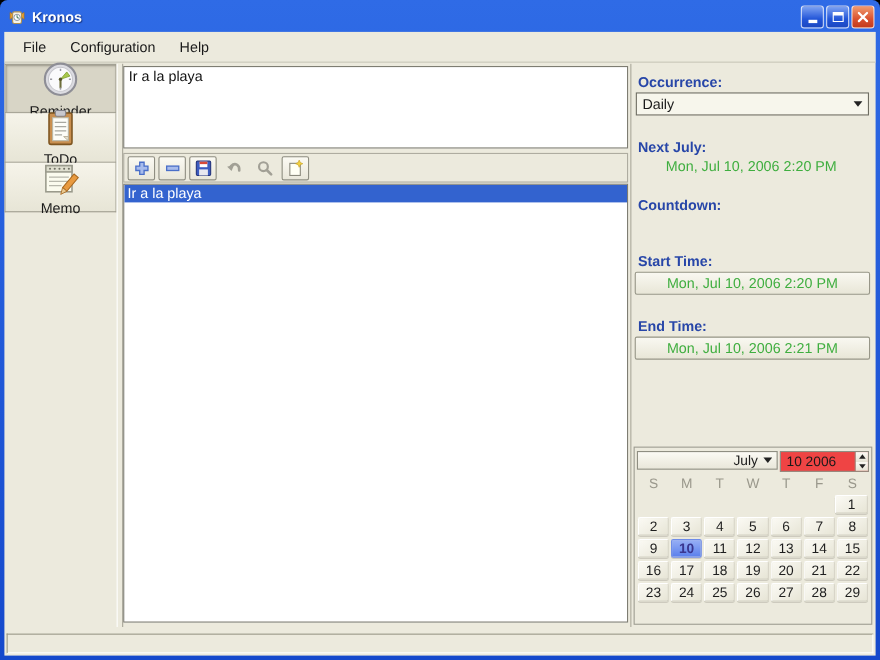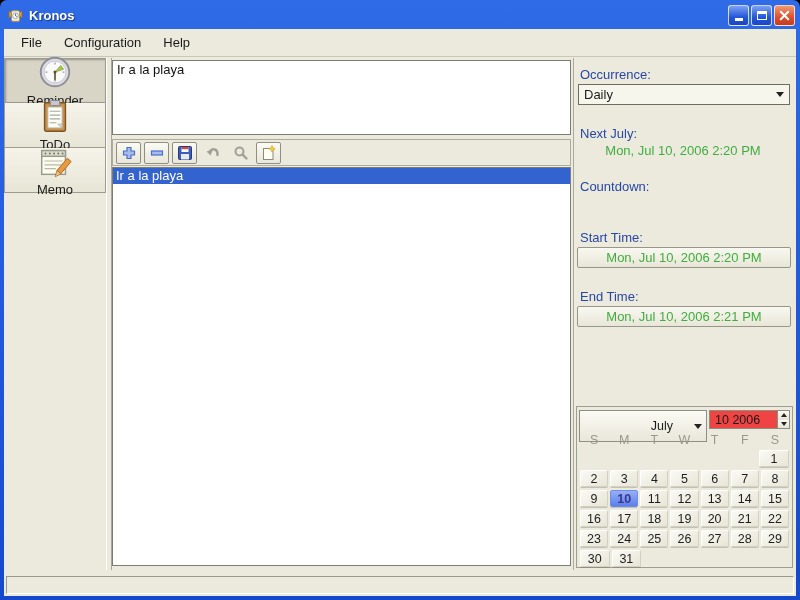--- a/index.html
+++ b/index.html
@@ -38,36 +38,36 @@
 
   .toolbar{position:absolute;left:108px;top:110px;width:459px;height:27px;border:1px solid #AEacA0;background:var(--bg-beige);display:flex;align-items:center;gap:3px;padding:0 3px;}
   .tb-btn{width:25px;height:22px;display:flex;align-items:center;justify-content:center;background:linear-gradient(#FBFAF3,#E9E7DA);border:1px solid #8F8E82;border-radius:2px;cursor:pointer;padding:0;}
   .tb-btn.flat{background:transparent;border:1px solid transparent;}
   .tb-icon{width:16px;height:16px;display:flex;}
 
   .listbox{position:absolute;left:108px;top:138px;width:459px;height:399px;border:1px solid #7E7D72;background:#fff;overflow:hidden;}
   .list-row{height:16px;line-height:16px;padding-left:3px;font-size:13px;cursor:default;}
   .list-row.selected{background:var(--selection-blue);color:#fff;}
 
-  .plabel{position:absolute;font-weight:normal;color:var(--label-blue);font-size:13px;}
+  .plabel{position:absolute;font-weight:bold;color:var(--label-blue);font-size:13px;}
   .pvalue{position:absolute;left:571px;width:216px;text-align:center;color:var(--value-green);font-size:13px;}
   .lbl-occurrence{left:576px;top:38px;}
   .combo{display:flex;align-items:center;padding:0 5px;background:#F7F6EC;border:1px solid #6E6D62;cursor:pointer;}
   .combo-occurrence{position:absolute;left:574px;top:55px;width:212px;height:21px;font-size:13px;}
   .combo .grow{flex:1;}
   .arrow-down{width:0;height:0;border-left:4px solid transparent;border-right:4px solid transparent;border-top:5px solid #222;}
   .lbl-next{left:576px;top:97px;}  .val-next{top:114px;}
   .lbl-countdown{left:576px;top:150px;}  .val-countdown{top:167px;}
   .lbl-start{left:576px;top:201px;}
   .lbl-end{left:576px;top:260px;}
   .time-btn{position:absolute;left:573px;width:214px;height:21px;background:linear-gradient(#F9F8F1,#E8E6D7);border:1px solid #979688;border-radius:2px;color:var(--value-green);font-size:13px;cursor:pointer;}
   .btn-start{top:218px;}  .btn-end{top:277px;}
 
   .calendar{position:absolute;left:572px;top:377px;width:217px;height:162px;border:1px solid #9E9D92;background:var(--bg-beige);}
-  .cal-month{position:absolute;left:2px;top:3px;width:128px;height:32px;background:linear-gradient(#FBFAF4,#E9E7DA);border:1px solid #8F8E82;display:flex;align-items:center;justify-content:flex-end;gap:21px;padding:0 4px;font-size:12.5px;cursor:pointer;}
+  .cal-month{position:absolute;left:2px;top:3px;width:128px;height:17px;background:linear-gradient(#FBFAF4,#E9E7DA);border:1px solid #8F8E82;display:flex;align-items:center;justify-content:flex-end;gap:5px;padding:0 4px;font-size:12.5px;cursor:pointer;}
   .cal-spinner{position:absolute;left:132px;top:3px;right:2px;height:19px;background:#ef4444;border:1px solid #8F8E82;display:flex;align-items:center;font-size:12.5px;}
   .cal-spinner .spin-text{flex:1;padding-left:5px;}
   .spin-btns{width:12px;height:100%;display:flex;flex-direction:column;border-left:1px solid #8F8E82;}
   .spin-btn{flex:1;display:flex;align-items:center;justify-content:center;background:linear-gradient(#FBFAF4,#E5E3D4);cursor:pointer;}
   .tri-up{width:0;height:0;border-left:3px solid transparent;border-right:3px solid transparent;border-bottom:4px solid #222;}
   .tri-down{width:0;height:0;border-left:3px solid transparent;border-right:3px solid transparent;border-top:4px solid #222;}
   .cal-row{position:absolute;left:3px;right:3px;display:flex;gap:2px;}
   .cal-dow-row{top:26px;}
   .cal-dow{flex:1;text-align:center;color:#9A988C;font-size:12.5px;}
   .cal-blank{flex:1;}
@@ -292,26 +292,17 @@
         </div>
         <div class="cal-row" style="top: 123px;">
           <button class="cal-day">23</button>
           <button class="cal-day">24</button>
           <button class="cal-day">25</button>
           <button class="cal-day">26</button>
           <button class="cal-day">27</button>
           <button class="cal-day">28</button>
           <button class="cal-day">29</button>
         </div>
-        <div class="cal-row" style="top: 143px;">
-          <button class="cal-day">30</button>
-          <button class="cal-day">31</button>
-          <span class="cal-blank"></span>
-          <span class="cal-blank"></span>
-          <span class="cal-blank"></span>
-          <span class="cal-blank"></span>
-          <span class="cal-blank"></span>
-        </div>
       </div>
 
     <div class="statusbar"></div>
   </div>
 </div>
 
 </body></html>

